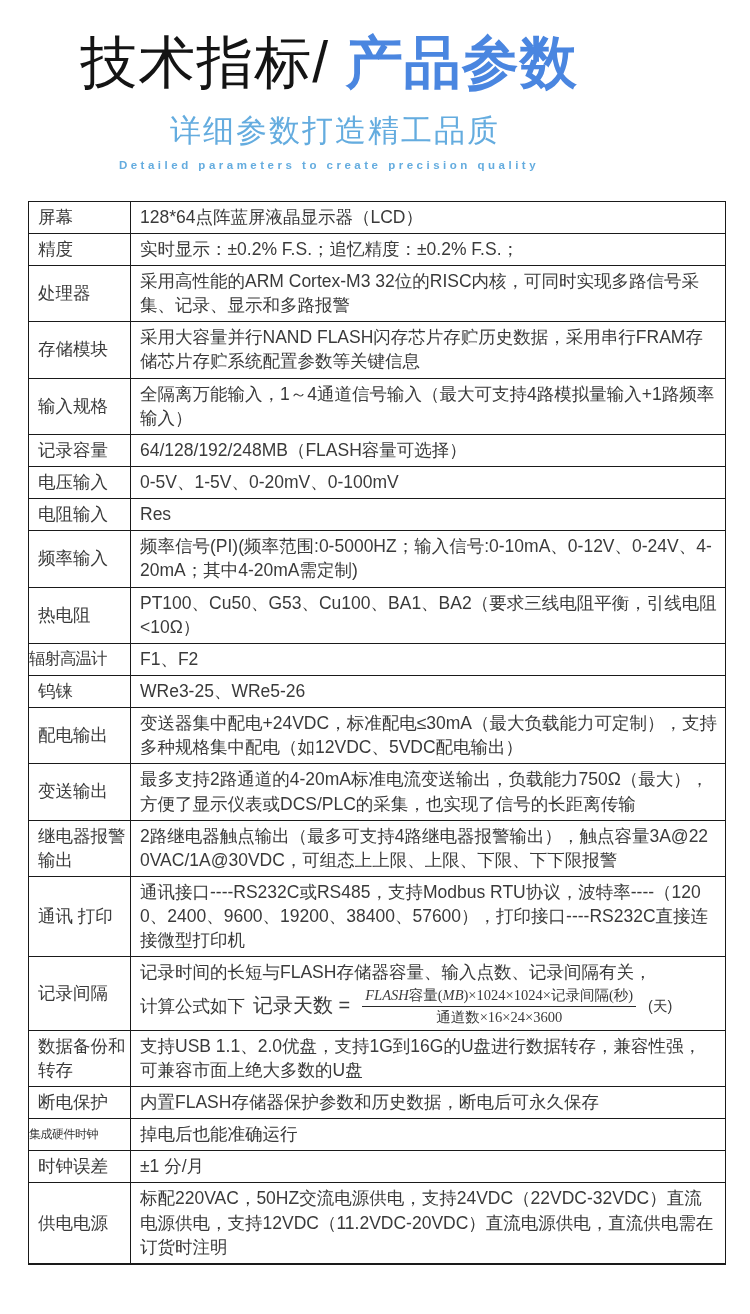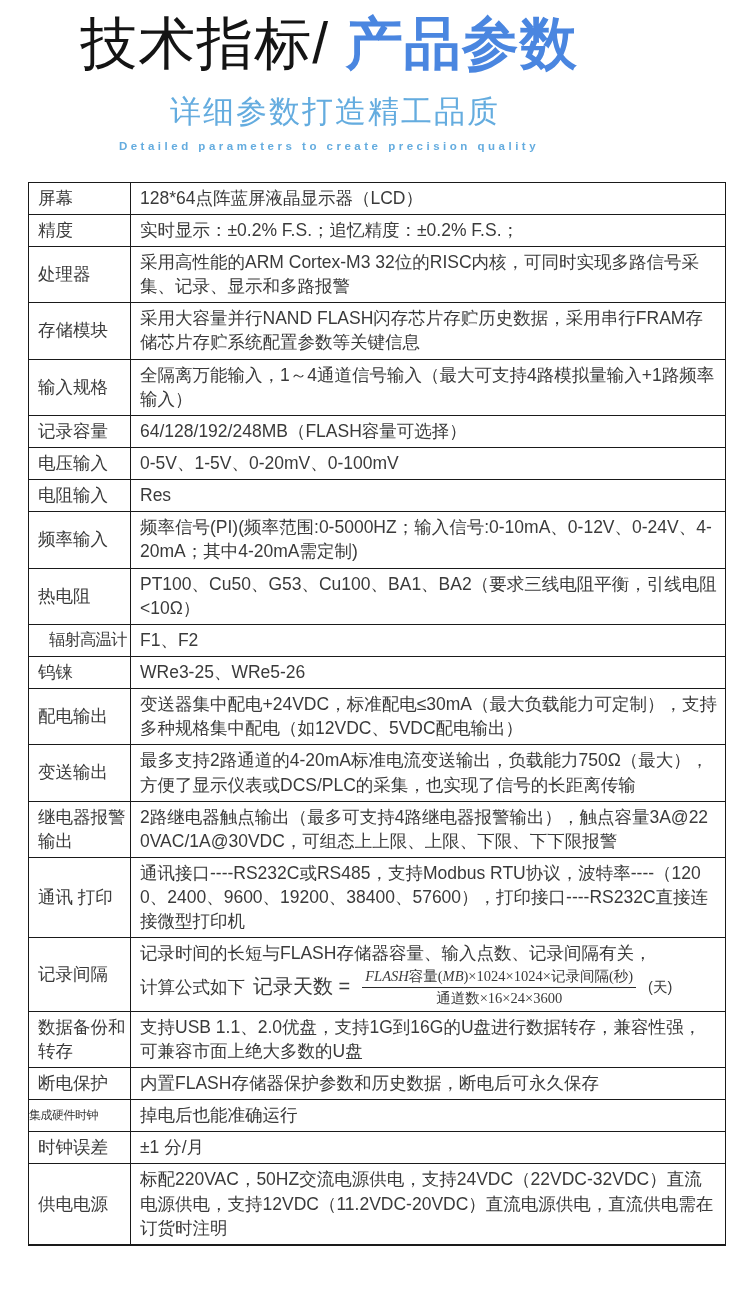--- a/index.html
+++ b/index.html
@@ -2,21 +2,21 @@
 <html><head>
 <meta charset="utf-8">
 <style>
   html,body{margin:0;padding:0;background:#ffffff;}
   body{
     width:750px;height:1314px;overflow:hidden;
     font-family:"Liberation Sans","DejaVu Sans",sans-serif;
     color:#3a3a3a;
   }
   
-  .header{width:658px;text-align:center;padding-top:12px;}
+  .header{width:658px;text-align:center;padding-top:31px;}
   .title{font-size:57px;line-height:1.1;letter-spacing:1px;white-space:nowrap;}
   .title .black{color:#141414;font-weight:400;}
   .title .blue{color:#4a86e0;font-weight:800;}
   .subtitle{margin-top:16px;font-size:31px;color:#64acdf;letter-spacing:2px;margin-left:12px;}
   .subtitle-en{margin-top:7px;font-size:11.5px;font-weight:bold;color:#64acdf;letter-spacing:3.5px;}
   
   .spec-table{
     margin:30px 0 0 28px;
     width:698px;
     border-collapse:collapse;
@@ -29,21 +29,21 @@
     font-size:17.5px;
     line-height:1.38;
     word-break:break-all;
   }
   .spec-table td.label{
     width:90px;
     padding-left:9px;padding-right:2px;
     white-space:normal;
   }
   .spec-table td.label.small{font-size:12px;padding-left:0;letter-spacing:-0.5px;}
-  .spec-table td.label.tight{font-size:16.5px;padding-left:20px;letter-spacing:-1px;}
+  .spec-table td.label.tight{font-size:16.5px;padding-left:0;letter-spacing:-1px;}
   .spec-table tr:last-child td{border-bottom:2px solid #1a1a1a;}
   
   .formula-line{display:flex;align-items:center;margin-top:2px;}
   .formula-intro{font-size:17.5px;margin-right:8px;white-space:nowrap;}
   .eq-lhs{font-size:20px;white-space:nowrap;}
   .frac{
     display:inline-block;text-align:center;vertical-align:middle;
     font-family:"Liberation Serif","DejaVu Serif",serif;
     font-size:14.5px;line-height:1.25;margin:0 12px;
   }

